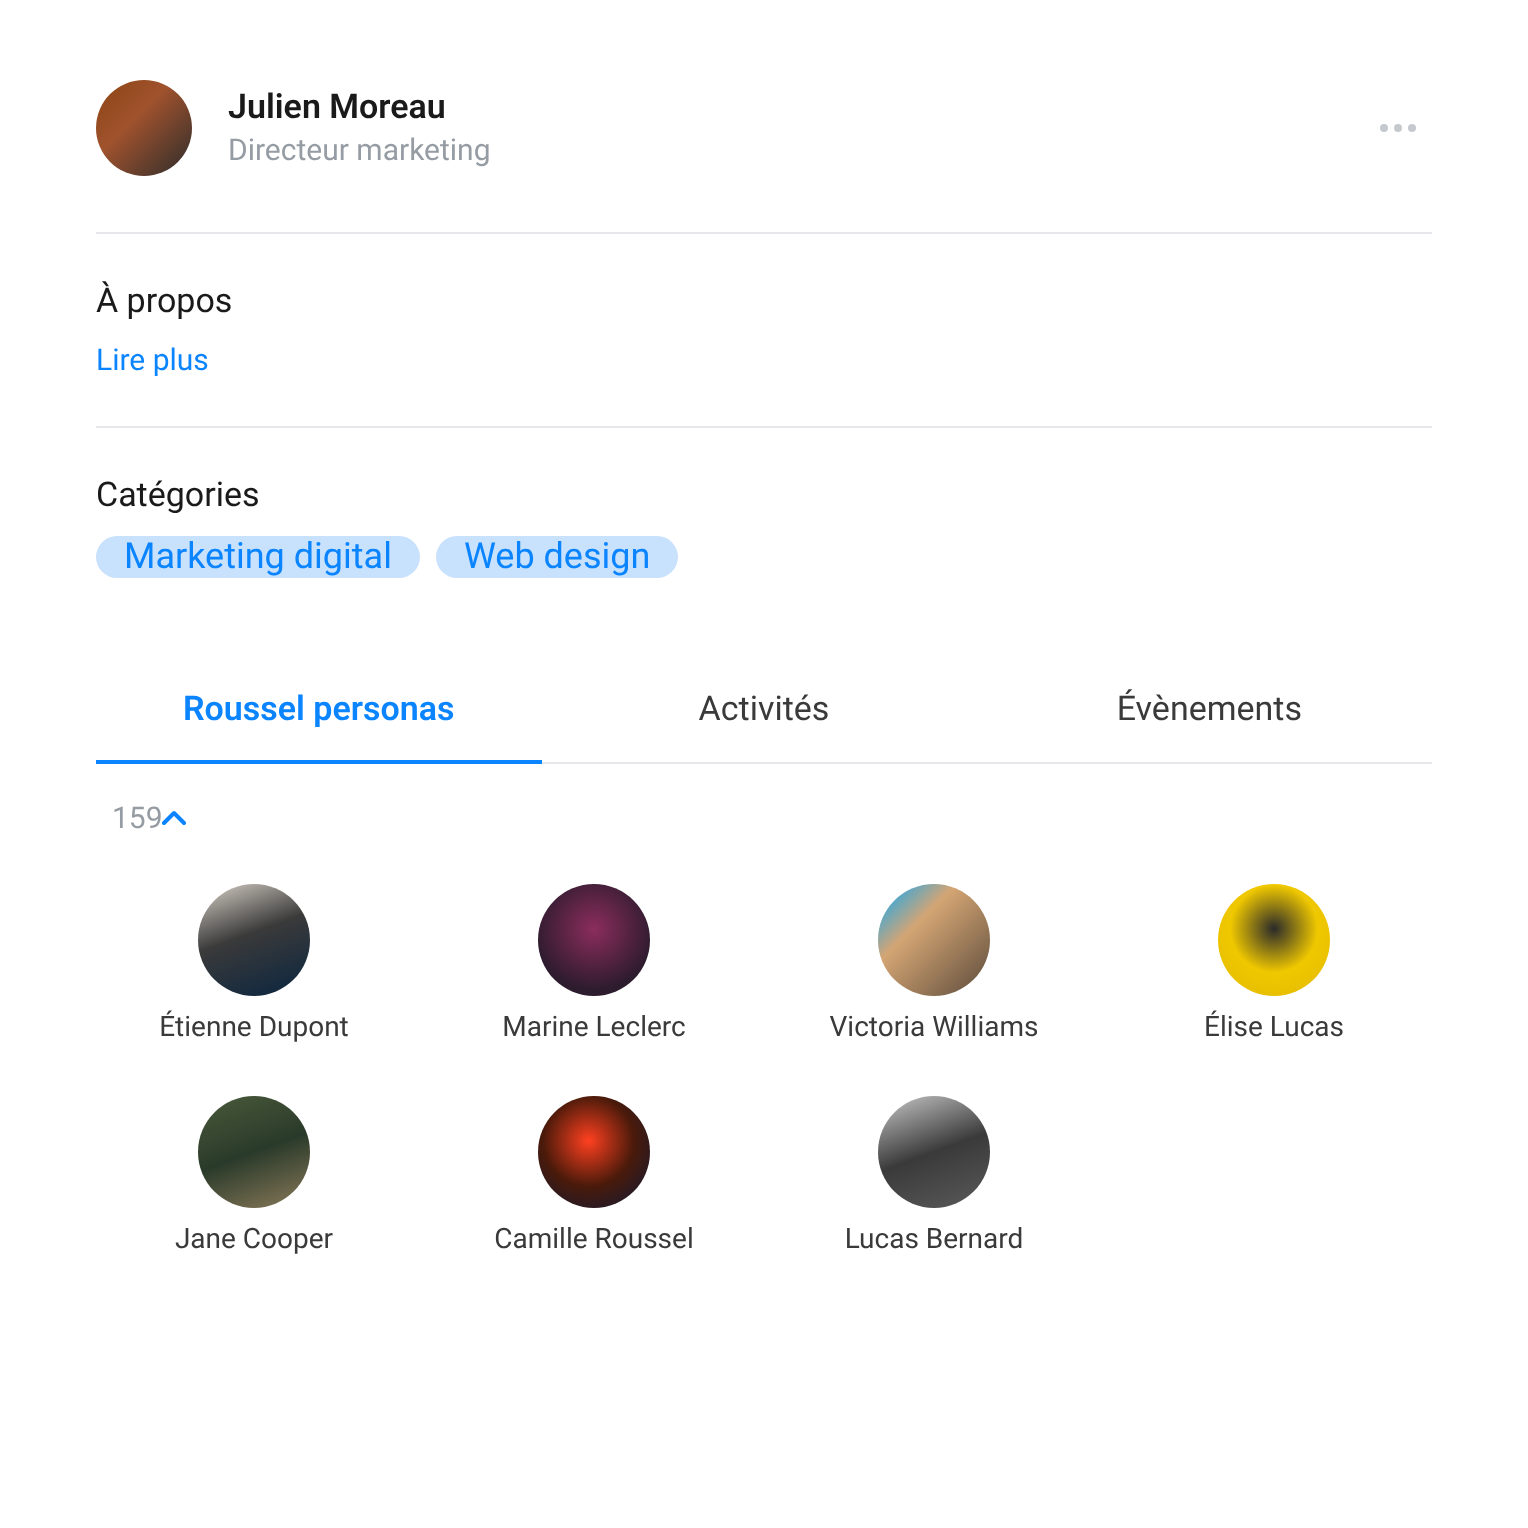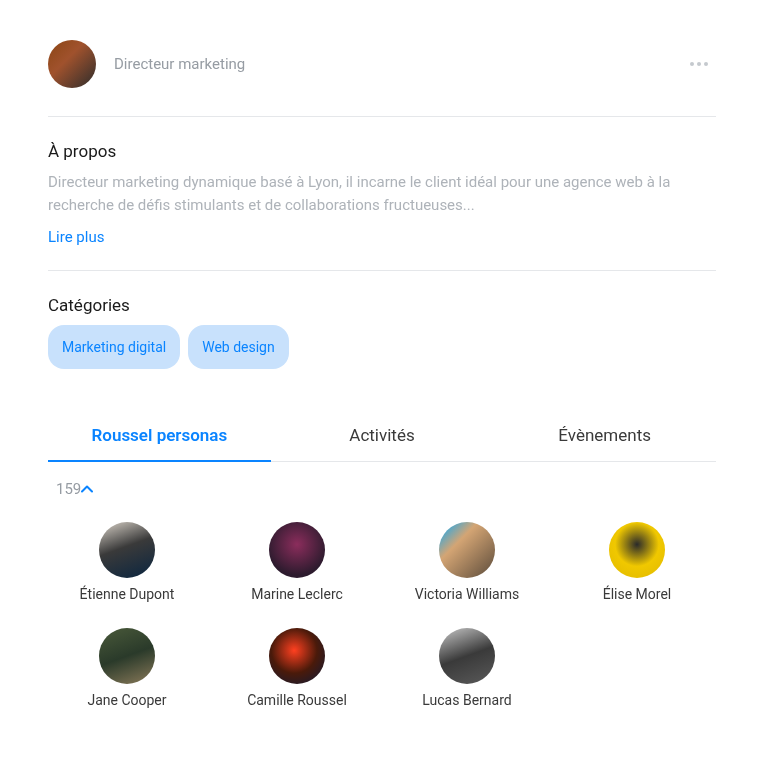--- a/index.html
+++ b/index.html
@@ -86,22 +86,22 @@
       font-weight: 400;
     }
     .tags {
       display: flex;
       gap: 8px;
       margin-top: 4px;
     }
     .tag {
       background: #c8e1fc;
       color: #0a84ff;
-      font-size: 14px;
-      padding: 14px 14px;
+      font-size: 18px;
+      padding: 0 14px;
       border-radius: 16px;
       cursor: pointer;
     }
     .tabs {
       display: flex;
       border-bottom: 1px solid #e5e7ea;
       margin-top: 16px;
     }
     .tab {
       flex: 1;
@@ -175,35 +175,35 @@
     .av7 { background: radial-gradient(circle at 45% 40%, #ff4020 0%, #4a1a0a 50%, #0a1a3a 100%); }
     .av8 { background: linear-gradient(160deg, #c8c8c8 0%, #3a3a3a 50%, #5a5a5a 100%); }
   </style>
 </head>
 <body>
 
 <div class="header">
   <div class="header-left">
     <div class="avatar"></div>
     <div class="header-info">
+      <div class="profile-name">Julien Moreau</div>
       <div class="profile-title">Directeur marketing</div>
     </div>
   </div>
   <div class="more-icon">
     <div class="more-dot"></div>
     <div class="more-dot"></div>
     <div class="more-dot"></div>
   </div>
 </div>
 
 <div class="divider"></div>
 
 <div class="section">
   <div class="section-title">À propos</div>
-  <div class="about-text">Directeur marketing dynamique basé à Lyon, il incarne le client idéal pour une agence web à la recherche de défis stimulants et de collaborations fructueuses...</div>
   <div class="read-more">Lire plus</div>
 </div>
 
 <div class="divider"></div>
 
 <div class="section">
   <div class="section-title">Catégories</div>
   <div class="tags" id="tags-container">
       <div class="tag">Marketing digital</div>
       <div class="tag">Web design</div>
@@ -233,21 +233,21 @@
     <div class="persona">
       <div class="persona-avatar av2"></div>
       <div class="persona-name">Marine Leclerc</div>
     </div>
     <div class="persona">
       <div class="persona-avatar av4"></div>
       <div class="persona-name">Victoria Williams</div>
     </div>
     <div class="persona">
       <div class="persona-avatar av5"></div>
-      <div class="persona-name">Élise Morel</div>
+      <div class="persona-name">Élise Lucas</div>
     </div>
     <div class="persona">
       <div class="persona-avatar av6"></div>
       <div class="persona-name">Jane Cooper</div>
     </div>
     <div class="persona">
       <div class="persona-avatar av7"></div>
       <div class="persona-name">Camille Roussel</div>
     </div>
     <div class="persona">

